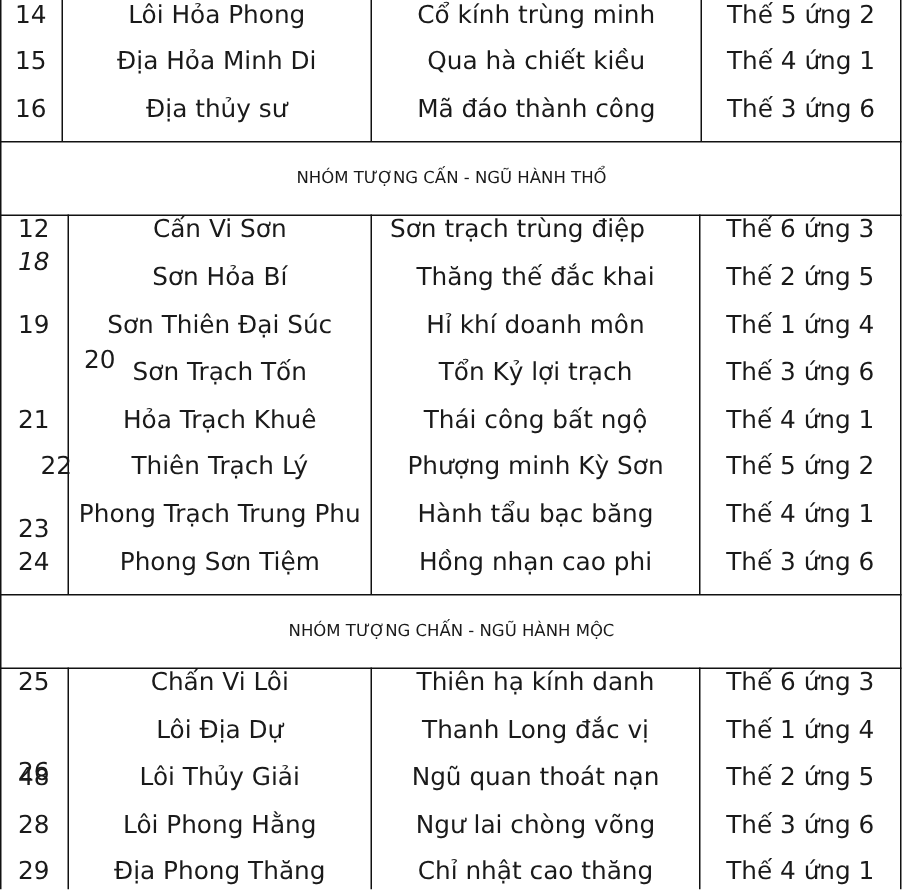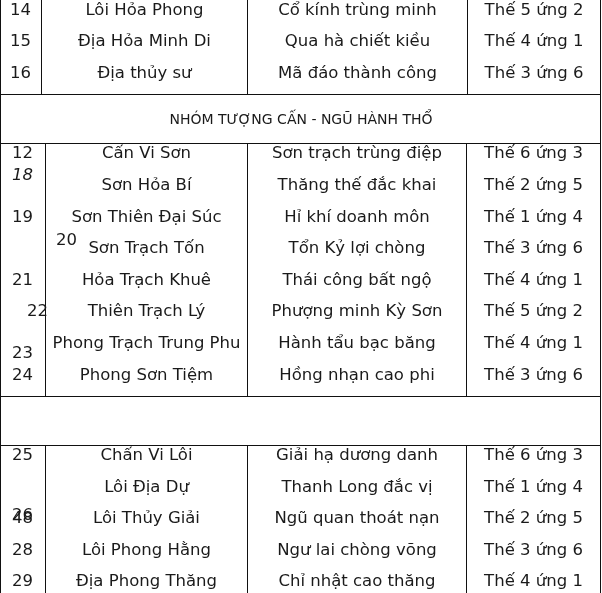--- a/index.html
+++ b/index.html
@@ -10,21 +10,21 @@
   }
   .wrap { position: absolute; left: 0; top: 0; width: 602px; height: 593px; }
   .vline { position: absolute; width: 1px; background: #111; }
   .hline { position: absolute; height: 1px; background: #111; }
   .cell {
     position: absolute; height: 31px; line-height: 31px;
     font-size: 16.5px; text-align: center; white-space: nowrap; overflow: visible;
   }
   .group-title {
     position: absolute; left: 0; width: 602px; height: 48px; line-height: 48px;
-    text-align: center; font-size: 14px; letter-spacing: 0px;
+    text-align: center; font-size: 11px; letter-spacing: 0px;
   }
 </style>
 </head>
 <body>
 
 <div class="wrap">
 
   <div class="vline" style="left:0;top:0;height:593px;"></div>
   <div class="vline" style="left:600px;top:0;height:593px;"></div>
 
@@ -63,39 +63,39 @@
     <div class="cell" style="left:42px;width:205px;top:57px;">Địa thủy sư</div>
     <div class="cell" style="left:248px;width:219px;top:57px;">Mã đáo thành công</div>
     <div class="cell" style="left:468px;width:132px;top:57px;">Thế 3 ứng 6</div>
   </div>
 
   <div class="group-title" style="top:95px;">NHÓM TƯỢNG CẤN - NGŨ HÀNH THỔ</div>
 
   <div>
     <div class="cell" style="left:0;width:45px;top:137px;">12</div>
     <div class="cell" style="left:46px;width:201px;top:137px;">Cấn Vi Sơn</div>
-    <div class="cell" style="left:248px;width:218px;top:137px;">Sơn trạch trùng điệp</div>
+    <div class="cell" style="left:236px;width:218px;top:137px;">Sơn trạch trùng điệp</div>
     <div class="cell" style="left:467px;width:133px;top:137px;">Thế 6 ứng 3</div>
   </div>
   <div>
     <div class="cell" style="left:0;width:45px;top:159px;font-style:italic;">18</div>
     <div class="cell" style="left:46px;width:201px;top:169px;">Sơn Hỏa Bí</div>
     <div class="cell" style="left:248px;width:218px;top:169px;">Thăng thế đắc khai</div>
     <div class="cell" style="left:467px;width:133px;top:169px;">Thế 2 ứng 5</div>
   </div>
   <div>
     <div class="cell" style="left:0;width:45px;top:201px;">19</div>
     <div class="cell" style="left:46px;width:201px;top:201px;">Sơn Thiên Đại Súc</div>
     <div class="cell" style="left:248px;width:218px;top:201px;">Hỉ khí doanh môn</div>
     <div class="cell" style="left:467px;width:133px;top:201px;">Thế 1 ứng 4</div>
   </div>
   <div>
     <div class="cell" style="left:0;width:45px;top:224px;padding-left:44px;">20</div>
     <div class="cell" style="left:46px;width:201px;top:232px;">Sơn Trạch Tốn</div>
-    <div class="cell" style="left:248px;width:218px;top:232px;">Tổn Kỷ lợi chòng</div>
+    <div class="cell" style="left:248px;width:218px;top:232px;">Tổn Kỷ lợi trạch</div>
     <div class="cell" style="left:467px;width:133px;top:232px;">Thế 3 ứng 6</div>
   </div>
   <div>
     <div class="cell" style="left:0;width:45px;top:264px;">21</div>
     <div class="cell" style="left:46px;width:201px;top:264px;">Hỏa Trạch Khuê</div>
     <div class="cell" style="left:248px;width:218px;top:264px;">Thái công bất ngộ</div>
     <div class="cell" style="left:467px;width:133px;top:264px;">Thế 4 ứng 1</div>
   </div>
   <div>
     <div class="cell" style="left:0;width:45px;top:295px;margin-left:15px;">22</div>
@@ -109,25 +109,26 @@
     <div class="cell" style="left:248px;width:218px;top:327px;">Hành tẩu bạc băng</div>
     <div class="cell" style="left:467px;width:133px;top:327px;">Thế 4 ứng 1</div>
   </div>
   <div>
     <div class="cell" style="left:0;width:45px;top:359px;">24</div>
     <div class="cell" style="left:46px;width:201px;top:359px;">Phong Sơn Tiệm</div>
     <div class="cell" style="left:248px;width:218px;top:359px;">Hồng nhạn cao phi</div>
     <div class="cell" style="left:467px;width:133px;top:359px;">Thế 3 ứng 6</div>
   </div>
 
+  <div class="group-title" style="top:397px;">NHÓM TƯỢNG CHẤN - NGŨ HÀNH MỘC</div>
 
   <div>
     <div class="cell" style="left:0;width:45px;top:439px;">25</div>
     <div class="cell" style="left:46px;width:201px;top:439px;">Chấn Vi Lôi</div>
-    <div class="cell" style="left:248px;width:218px;top:439px;">Giải hạ dương danh</div>
+    <div class="cell" style="left:248px;width:218px;top:439px;">Thiên hạ kính danh</div>
     <div class="cell" style="left:467px;width:133px;top:439px;">Thế 6 ứng 3</div>
   </div>
   <div>
     <div class="cell" style="left:0;width:45px;top:471px;margin-top:28px;">26</div>
     <div class="cell" style="left:46px;width:201px;top:471px;">Lôi Địa Dự</div>
     <div class="cell" style="left:248px;width:218px;top:471px;">Thanh Long đắc vị</div>
     <div class="cell" style="left:467px;width:133px;top:471px;">Thế 1 ứng 4</div>
   </div>
   <div>
     <div class="cell" style="left:0;width:45px;top:502px;">48</div>

